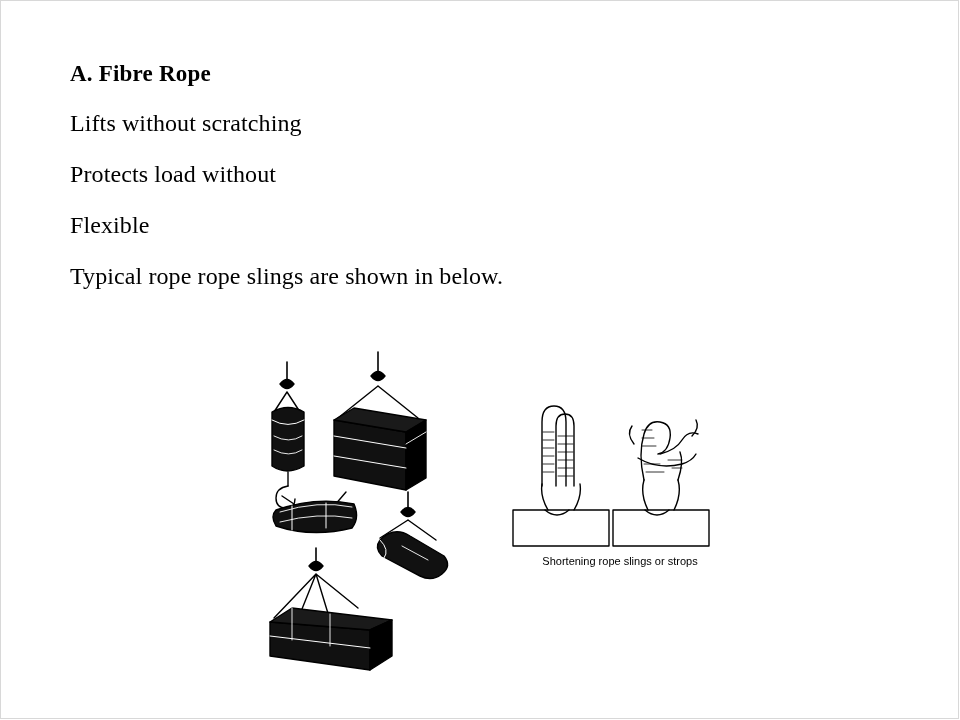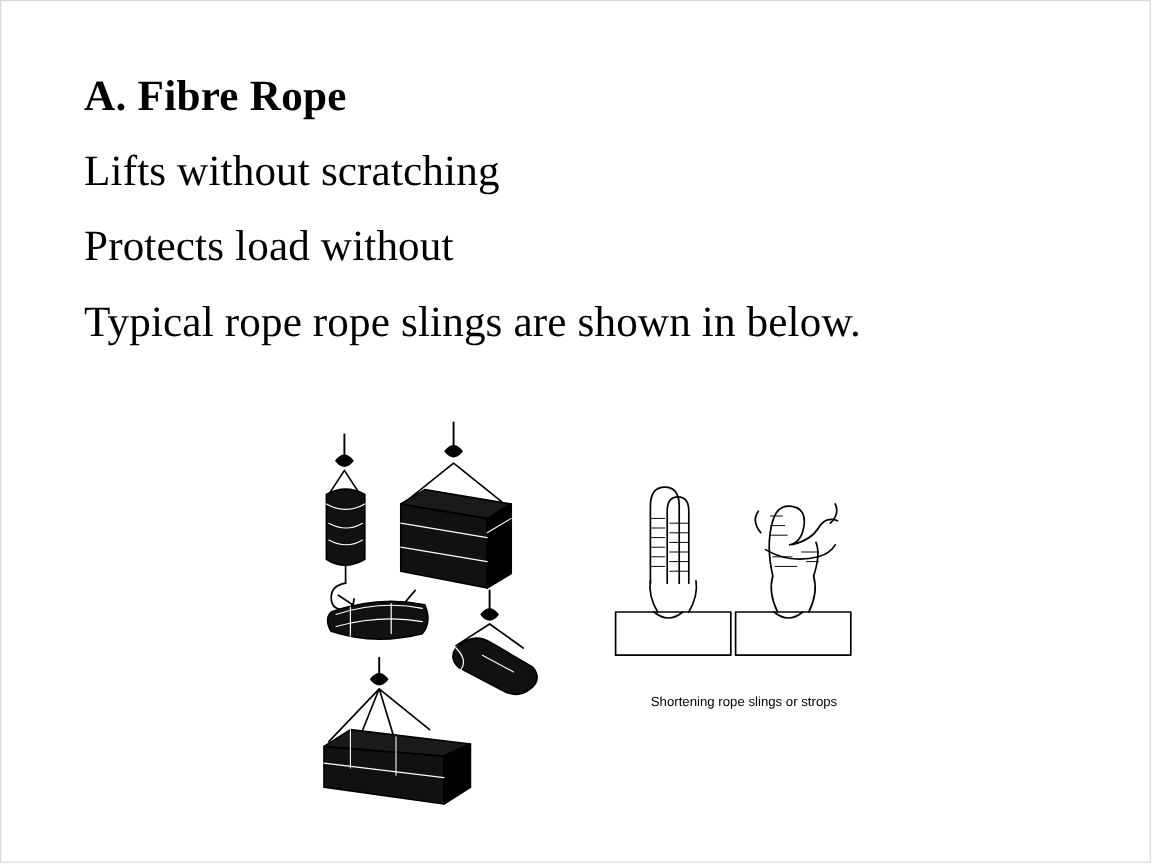--- a/index.html
+++ b/index.html
@@ -33,63 +33,63 @@
   }
   .text-block {
     position: absolute;
     left: 70px;
     top: 62px;
     width: 820px;
   }
   .heading {
     font-family: "Liberation Serif", serif;
     font-weight: bold;
-    font-size: 36px;
+    font-size: 23px;
     line-height: 1.0;
     margin: 0 0 26px 0;
     letter-spacing: 0.2px;
   }
   .bullet-line {
     font-family: "Liberation Serif", serif;
     font-weight: normal;
-    font-size: 36px;
+    font-size: 24px;
     line-height: 1.0;
     margin: 0 0 27px 0;
     letter-spacing: 0.1px;
   }
   .figure {
     position: absolute;
     left: 230px;
     top: 340px;
     width: 520px;
     height: 340px;
   }
   .fig-caption {
     position: absolute;
     left: 500px;
     top: 555px;
     width: 240px;
     text-align: center;
     font-family: "Liberation Sans", sans-serif;
     font-size: 11px;
     color: #000;
-    margin-top: 24px;
   }
 </style>
 </head>
 <body>
 
 <div class="slide">
 
   <div class="slide-border"></div>
 
   <div class="text-block">
     <div class="heading">A. Fibre Rope</div>
     <div class="bullet-line">Lifts without scratching</div>
     <div class="bullet-line">Protects load without</div>
+    <div class="bullet-line">Flexible</div>
     <div class="bullet-line">Typical rope rope slings are shown in below.</div>
   </div>
 
   <div class="figure">
     <svg width="520" height="340" viewBox="0 0 520 340" xmlns="http://www.w3.org/2000/svg">
       <g fill="none" stroke="#000" stroke-width="1.4" stroke-linecap="round" stroke-linejoin="round">
 
         <g>
           <path d="M57 22 L57 44" stroke-width="1.6"></path>
           <path d="M50 44 q7 -9 14 0 q-7 9 -14 0 z" fill="#000" stroke="#000"></path>

